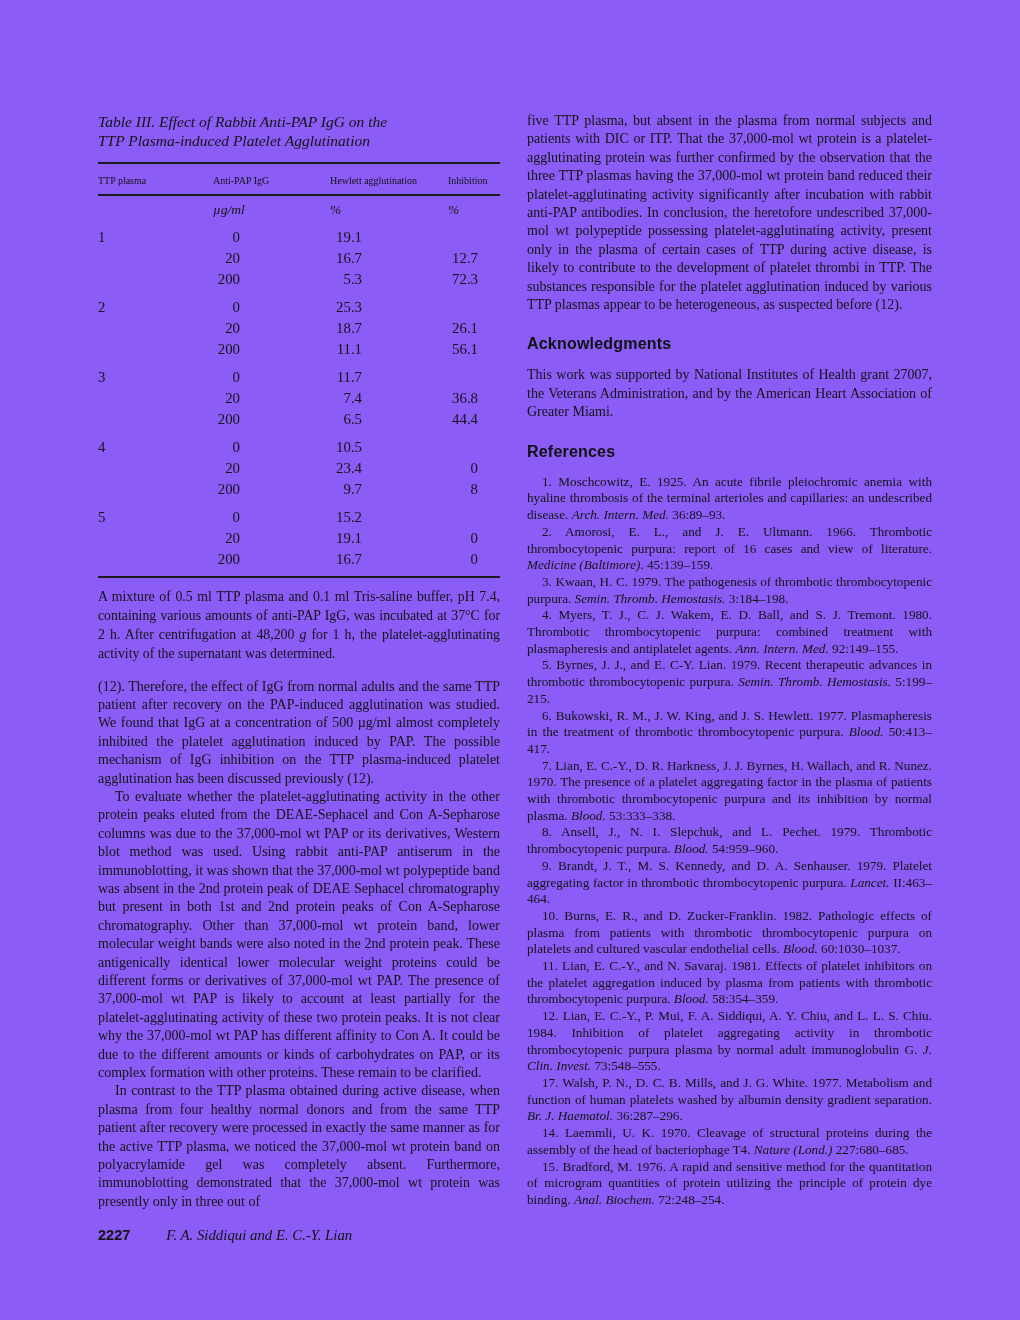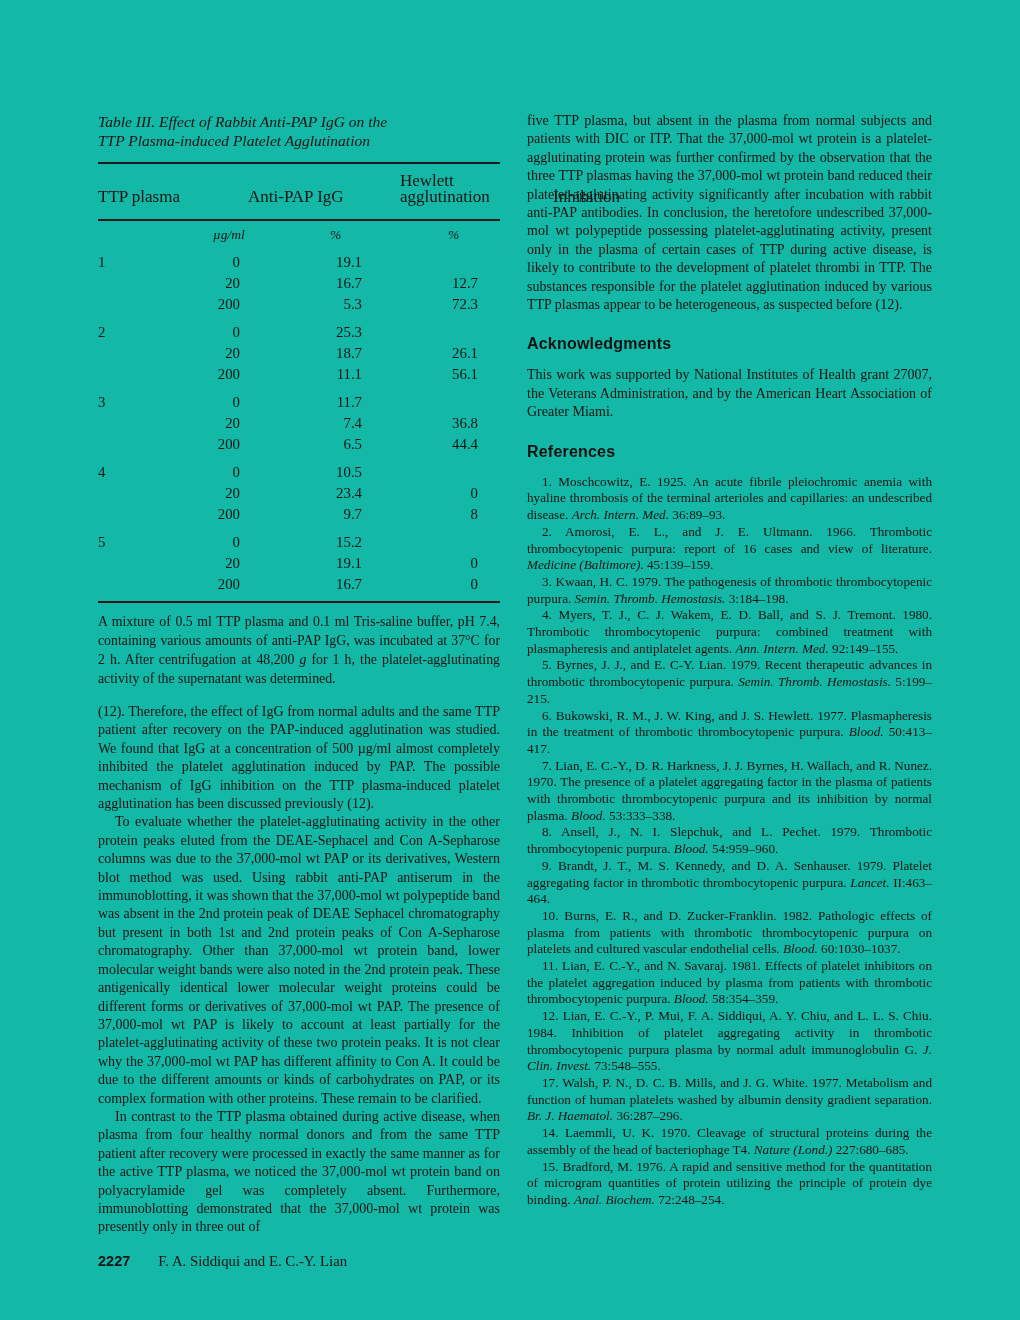--- a/index.html
+++ b/index.html
@@ -1,37 +1,36 @@
 <!DOCTYPE html>
 <html><head>
 <meta charset="utf-8">
 <style>
   * { box-sizing: border-box; margin: 0; padding: 0; }
   html, body { background: #ffffff; }
   .page {
     position: relative;
     width: 1020px;
     height: 1320px;
-    background: #14b8a6;
+    background: #8b5cf6;
     color: #141414;
     font-family: "Liberation Serif", serif;
     overflow: hidden;
   }
   .col-left  { position: absolute; left: 98px;  top: 112px; width: 402px; }
   .col-right { position: absolute; left: 527px; top: 112px; width: 405px; }
 
   
   .t-title { font-style: italic; font-size: 15.5px; line-height: 19px; }
   .rule { border-top: 2px solid #1a1a1a; height: 0; }
   .rule-top { margin-top: 12px; }
   .t-head {
     display: grid; grid-template-columns: 115px 117px 118px 52px;
-    align-items: end; font-size: 17px; line-height: 15.5px;
-    padding: 9px 0 15px 0;
-    gap: 35px;
+    align-items: end; font-size: 10px; line-height: 15.5px;
+    padding: 9px 0 5px 0;
   }
   .t-head .hc4 { white-space: nowrap; }
   .t-units {
     display: grid; grid-template-columns: 115px 117px 118px 52px;
     font-style: italic; font-size: 13.5px; padding: 6px 0 9px 0;
   }
   .t-body { padding-bottom: 6px; }
   .tgroup + .tgroup { margin-top: 7px; }
   .trow {
     display: grid; grid-template-columns: 115px 117px 118px 52px;
@@ -64,21 +63,21 @@
     text-align: justify; text-indent: 15px;
   }
   .it { font-style: italic; }
 
   
   .footer { margin-top: 16px; font-size: 14.8px; white-space: nowrap; }
   .pagenum {
     font-family: "Liberation Sans", sans-serif;
     font-weight: bold; font-size: 14.5px;
   }
-  .authors { margin-left: 28px; text-align: center; }
+  .authors { font-style: italic; margin-left: 36px; text-align: center; }
 </style>
 </head>
 <body>
 
 <div class="page">
 
   <div class="col-left">
 
     <div>
       <div class="t-title">

